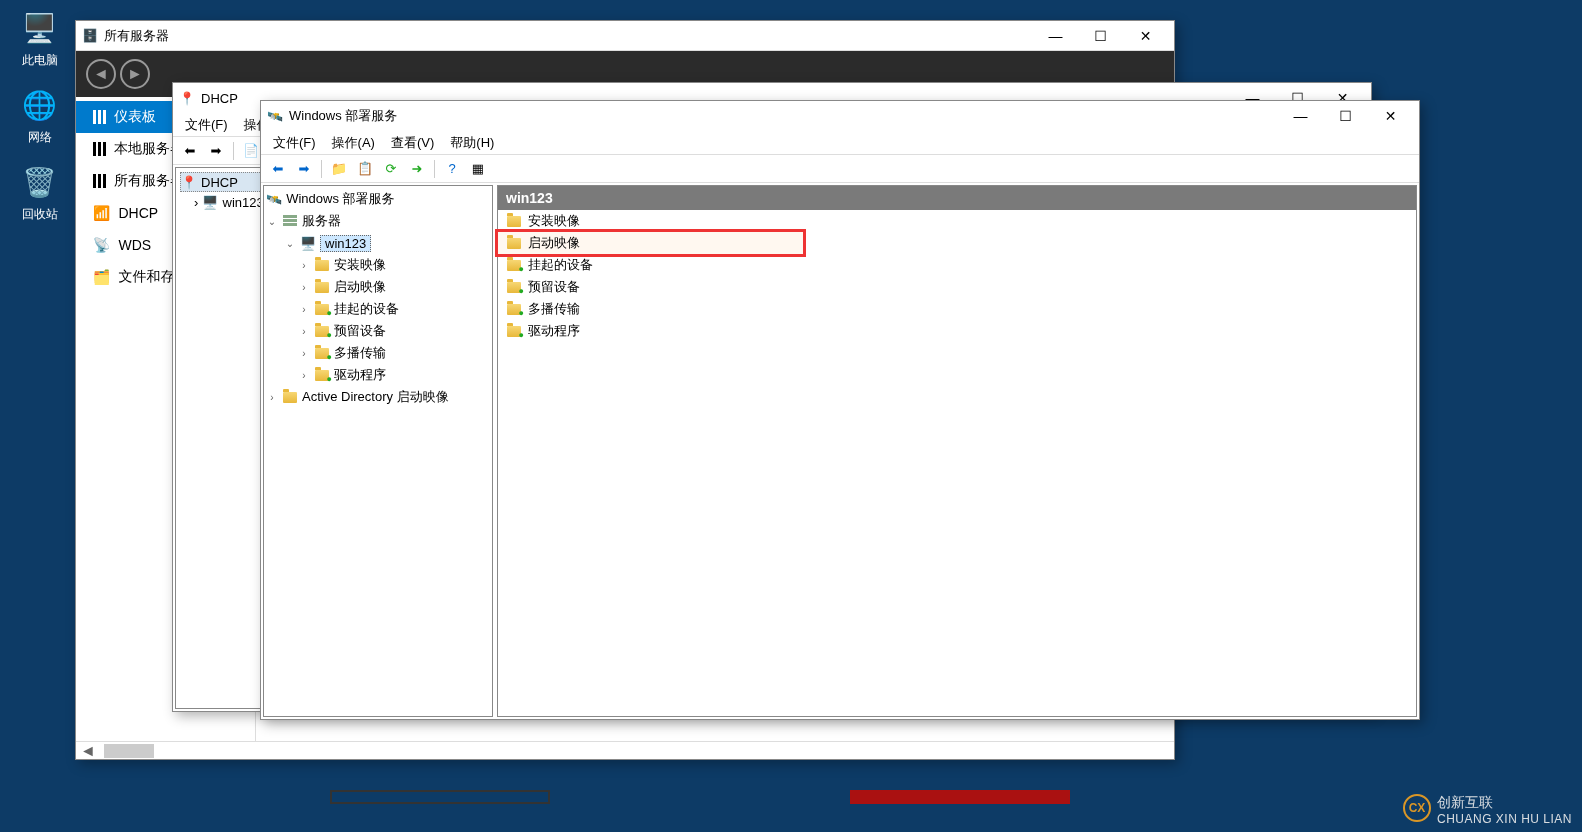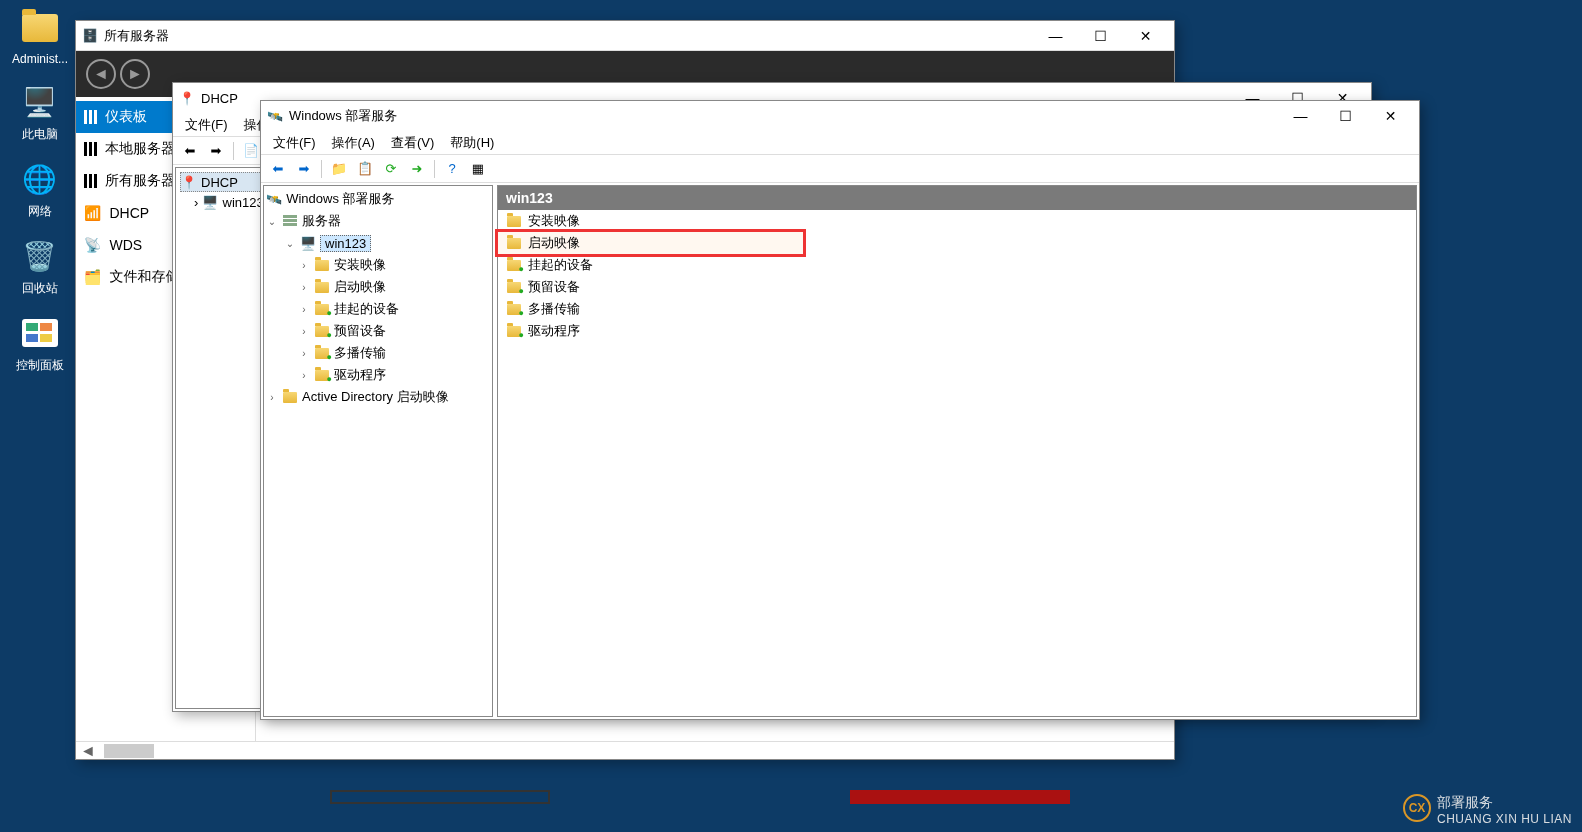--- a/index.html
+++ b/index.html
@@ -27,21 +27,21 @@
 .titlebar .spacer { flex:1; }
 .win-btn { width:45px; height:28px; display:flex; align-items:center; justify-content:center; font-size:14px; cursor:pointer; }
 
 
 .sm-window { top: 20px; left: 75px; width: 1100px; height: 740px; }
 .sm-titlebar { background:#fff; border-bottom:1px solid #ddd; }
 .sm-dark { background:#2b2b2b; height:46px; display:flex; align-items:center; padding:0 10px; }
 .nav-arrow { width:30px; height:30px; border:2px solid #999; border-radius:50%; display:flex; align-items:center; justify-content:center; color:#999; margin-right:4px; cursor:pointer; }
 .sm-body { flex:1; display:flex; background:#fff; }
 .sm-sidebar { width:180px; border-right:1px solid #ddd; padding-top:4px; }
-.sm-item { display:flex; align-items:center; gap:8px; height:32px; padding:0 8px; font-size:14px; cursor:pointer; }
+.sm-item { display:flex; align-items:center; gap:8px; height:32px; padding:0 17px; font-size:14px; cursor:pointer; }
 .sm-item.active { background:#007acc; color:#fff; }
 .sm-item .bar-ico { display:flex; gap:2px; }
 .sm-item .bar-ico i { width:3px; height:14px; background:currentColor; display:block; }
 .sm-scroll { height:18px; border-top:1px solid #ddd; display:flex; align-items:center; }
 .sm-scroll-thumb { width:50px; height:14px; background:#ccc; margin-left:4px; }
 
 
 .dhcp-window { top: 82px; left: 172px; width: 1200px; height: 630px; }
 .mmc-menu { height:24px; display:flex; align-items:center; gap:4px; padding:0 6px; font-size:13px; border-bottom:1px solid #ddd; }
 .mmc-menu span { padding:2px 6px; cursor:pointer; }
@@ -84,47 +84,30 @@
 
 .bottom-strip { position:absolute; left:330px; top:790px; display:flex; gap:300px; }
 .strip-box { width:220px; height:14px; border:2px solid #333; }
 .strip-box.red { background:#a11; border-color:#a11; }
 </style>
 </head>
 <body>
 
 <div class="desktop">
   <div class="desktop-icon">
-    <div class="ico">
-        <div class="ico-folder"></div>
-      </div>
-    <div>Administ...</div>
-  </div>
-  <div class="desktop-icon">
     <div class="ico ico-pc">🖥️</div>
     <div>此电脑</div>
   </div>
   <div class="desktop-icon">
     <div class="ico ico-globe">🌐</div>
     <div>网络</div>
   </div>
   <div class="desktop-icon">
     <div class="ico ico-bin">🗑️</div>
     <div>回收站</div>
-  </div>
-  <div class="desktop-icon">
-    <div class="ico">
-        <div class="ico-panel">
-          <span></span>
-          <span></span>
-          <span></span>
-          <span></span>
-        </div>
-      </div>
-    <div>控制面板</div>
   </div>
 </div>
 
 <div class="window sm-window">
   <div class="titlebar sm-titlebar">
     <span class="icon">🗄️</span>
     <span>所有服务器</span>
     <span class="spacer"></span>
     <span class="win-btn">—</span>
     <span class="win-btn">☐</span>
@@ -369,16 +352,16 @@
 </div>
 
 <div class="bottom-strip">
   <div class="strip-box"></div>
   <div class="strip-box red"></div>
 </div>
 
 <div class="watermark">
   <div class="logo">CX</div>
   <div>
-    <div>部署服务</div>
+    <div>创新互联</div>
     <div style="font-size:12px;letter-spacing:.5px">CHUANG XIN HU LIAN</div>
   </div>
 </div>
 
 </body></html>

